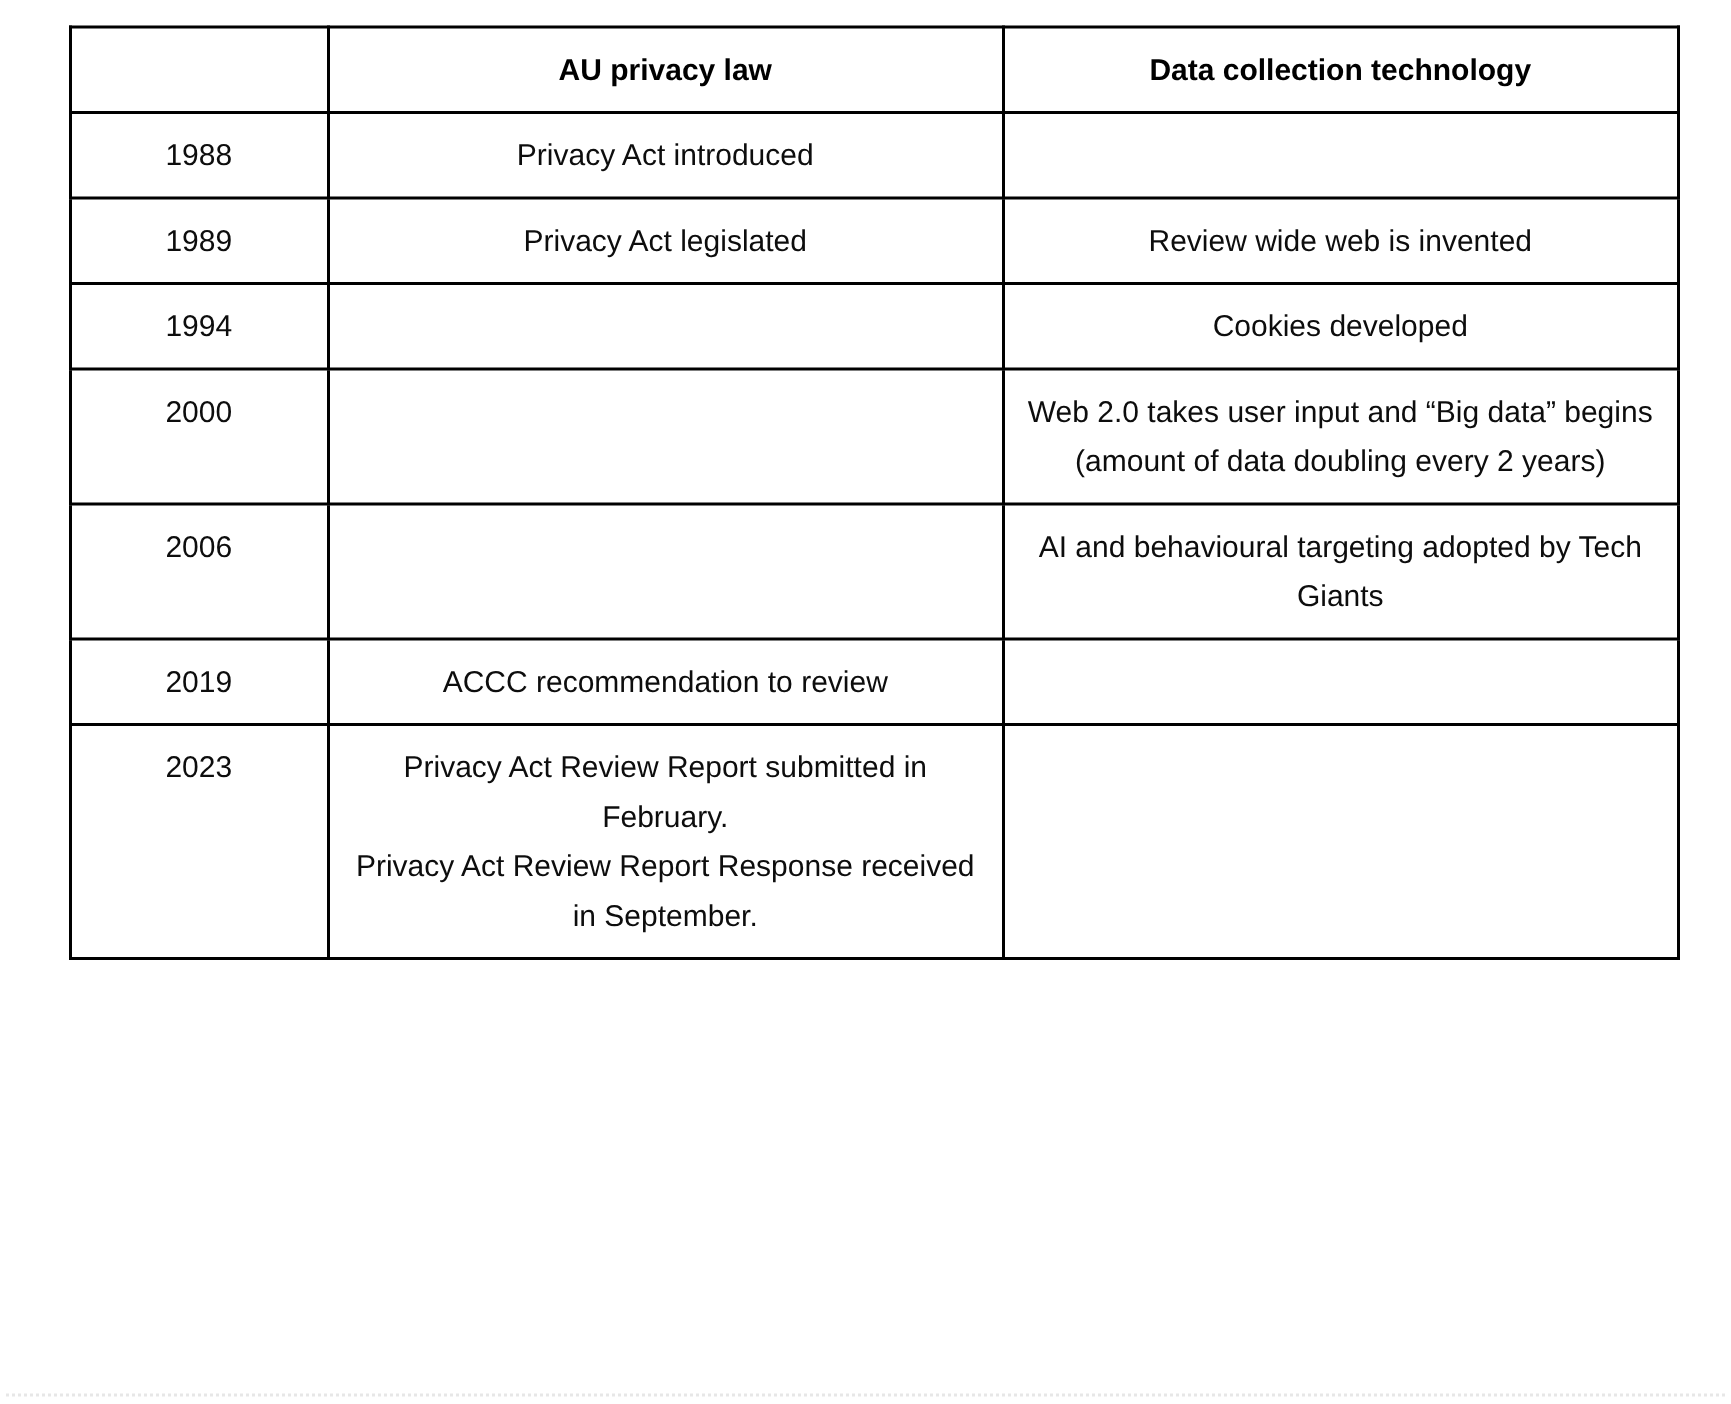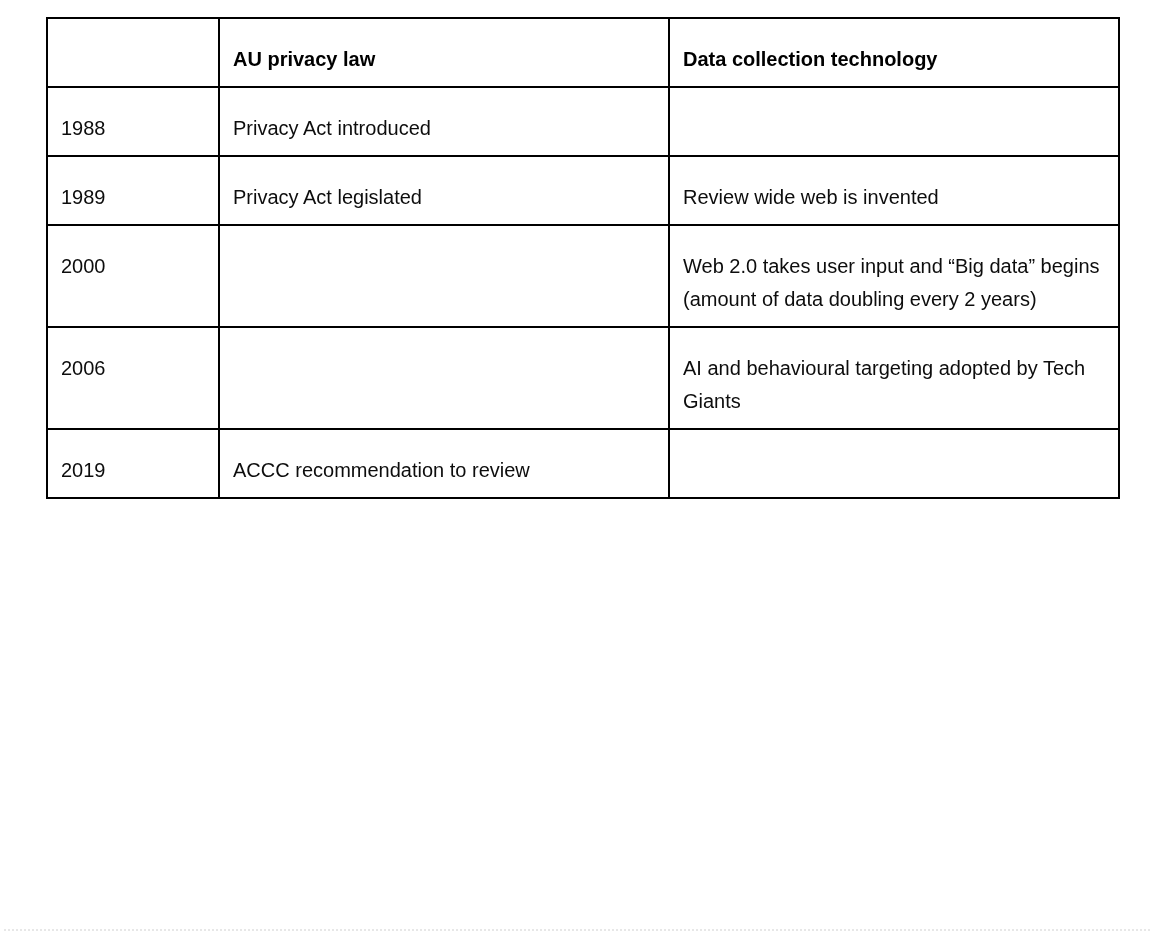--- a/index.html
+++ b/index.html
@@ -20,22 +20,22 @@
     left: 46px;
     top: 17px;
     width: 1072px;
     border-collapse: collapse;
     table-layout: fixed;
   }
   .timeline-table th,
   .timeline-table td {
     border: 2px solid #000000;
     vertical-align: top;
-    text-align: left;
-    padding: 24px 14px 10px 13px;
+    text-align: center;
+    padding: 12px 14px 10px 13px;
     font-size: 20px;
     line-height: 33px;
     white-space: pre-line;
     overflow: hidden;
   }
   .timeline-table th {
     font-weight: bold;
     color: #000000;
   }
   .col-year { width: 172px; }
@@ -73,20 +73,25 @@
     <td>Privacy Act introduced</td>
     <td></td>
   </tr>
 
   <tr>
     <td>1989</td>
     <td>Privacy Act legislated</td>
     <td>Review wide web is invented</td>
   </tr>
 
+  <tr>
+    <td>1994</td>
+    <td></td>
+    <td>Cookies developed</td>
+  </tr>
 
 
   <tr>
     <td>2000</td>
     <td></td>
     <td>Web 2.0 takes user input and “Big data” begins (amount of data doubling every 2 years)</td>
   </tr>
 
   <tr>
     <td>2006</td>
@@ -94,17 +99,23 @@
     <td>AI and behavioural targeting adopted by Tech Giants</td>
   </tr>
 
 
   <tr>
     <td>2019</td>
     <td>ACCC recommendation to review</td>
     <td></td>
   </tr>
 
+  <tr>
+    <td>2023</td>
+    <td>Privacy Act Review Report submitted in February.
+Privacy Act Review Report Response received in September.</td>
+    <td></td>
+  </tr>
 
 </tbody>
 </table>
 
 <div class="bottom-artifact"></div>
 
 </body></html>

